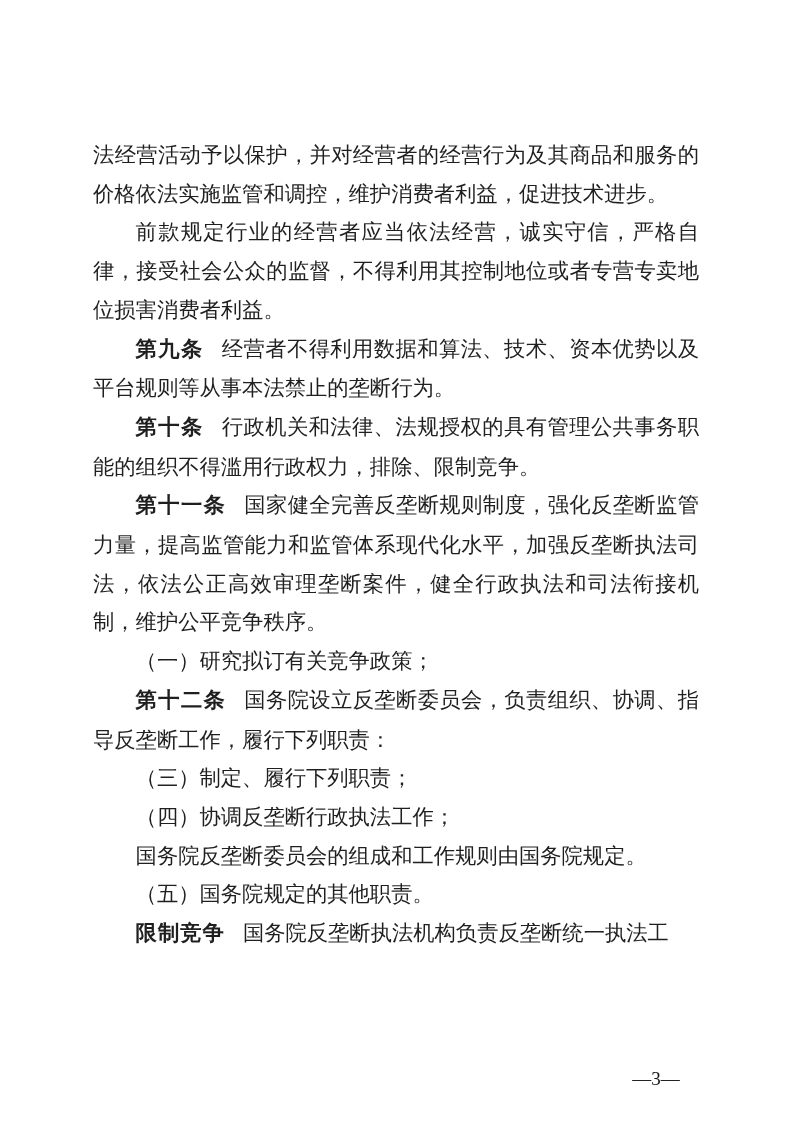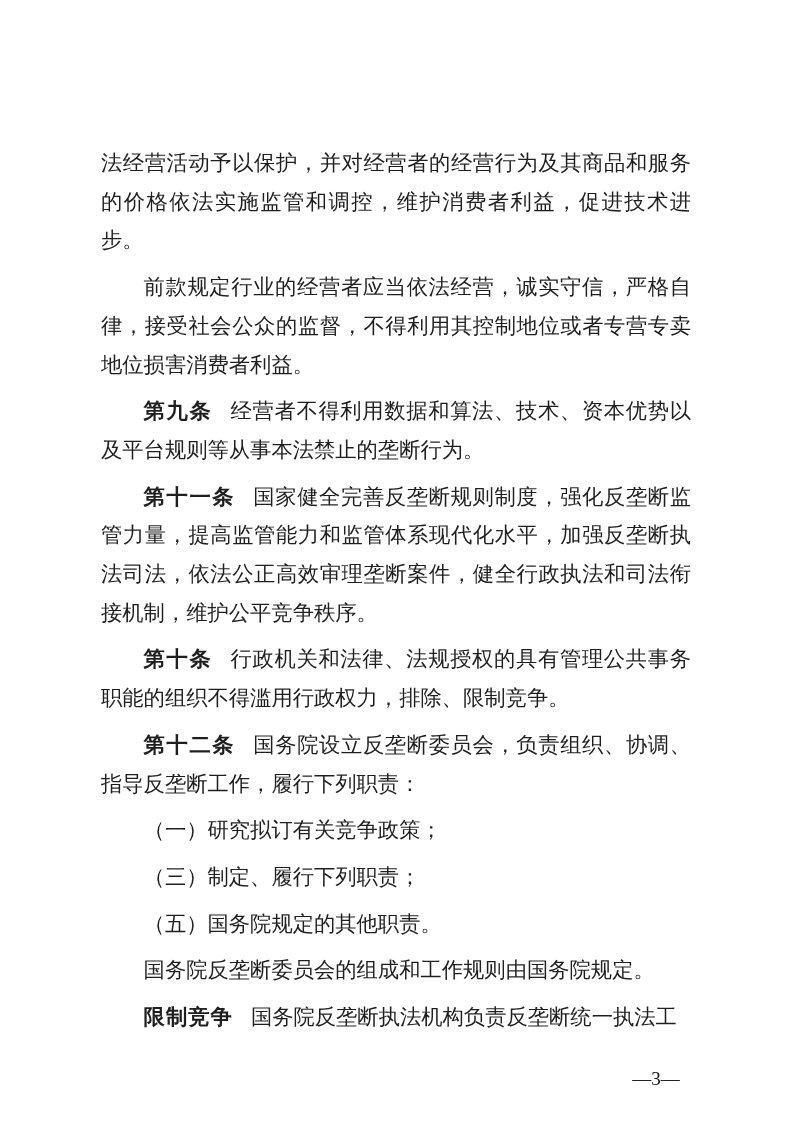--- a/index.html
+++ b/index.html
@@ -20,29 +20,29 @@
     left: 93px;
     top: 136px;
     width: 606px;
     font-size: 21.3px;
     line-height: 38.7px;
     color: #1f1f1f;
     text-align: justify;
     text-justify: inter-character;
   }
   .body-text p {
-    margin: 8px;
+    margin: 0;
     padding: 0;
   }
   .body-text p.indent {
     text-indent: 2em;
   }
   .article-term {
     font-weight: 700;
-    font-family: Liberation Serif, serif;
+    font-family: Liberation Mono, monospace;
     margin-right: 0.85em;
     letter-spacing: 1px;
   }
   .page-number {
     position: absolute;
     left: 616px;
     top: 1068px;
     width: 80px;
     text-align: center;
     font-size: 19px;
@@ -56,35 +56,36 @@
 <div class="page">
 
   <div class="body-text">
 
     <p><span>法经营活动予以保护，并对经营者的经营行为及其商品和服务的价格依法实施监管和调控，维护消费者利益，促进技术进步。</span></p>
 
     <p class="indent"><span>前款规定行业的经营者应当依法经营，诚实守信，严格自律，接受社会公众的监督，不得利用其控制地位或者专营专卖地位损害消费者利益。</span></p>
 
     <p class="indent"><span class="article-term">第九条</span><span>经营者不得利用数据和算法、技术、资本优势以及平台规则等从事本法禁止的垄断行为。</span></p>
 
+    <p class="indent"><span class="article-term">第十条</span><span>行政机关和法律、法规授权的具有管理公共事务职能的组织不得滥用行政权力，排除、限制竞争。</span></p>
+
     <p class="indent"><span class="article-term">第十一条</span><span>国家健全完善反垄断规则制度，强化反垄断监管力量，提高监管能力和监管体系现代化水平，加强反垄断执法司法，依法公正高效审理垄断案件，健全行政执法和司法衔接机制，维护公平竞争秩序。</span></p>
 
-    <p class="indent"><span class="article-term">第十条</span><span>行政机关和法律、法规授权的具有管理公共事务职能的组织不得滥用行政权力，排除、限制竞争。</span></p>
+    <p class="indent"><span>（一）研究拟订有关竞争政策；</span></p>
 
     <p class="indent"><span class="article-term">第十二条</span><span>国务院设立反垄断委员会，负责组织、协调、指导反垄断工作，履行下列职责：</span></p>
-
-    <p class="indent"><span>（一）研究拟订有关竞争政策；</span></p>
 
 
     <p class="indent"><span>（三）制定、履行下列职责；</span></p>
 
+    <p class="indent"><span>（四）协调反垄断行政执法工作；</span></p>
+
+    <p class="indent"><span>国务院反垄断委员会的组成和工作规则由国务院规定。</span></p>
 
     <p class="indent"><span>（五）国务院规定的其他职责。</span></p>
-
-    <p class="indent"><span>国务院反垄断委员会的组成和工作规则由国务院规定。</span></p>
 
     <p class="indent"><span class="article-term">限制竞争</span><span>国务院反垄断执法机构负责反垄断统一执法工</span></p>
 
   </div>
 
   <div class="page-number">—3—</div>
 
 </div>
 
 </body></html>

